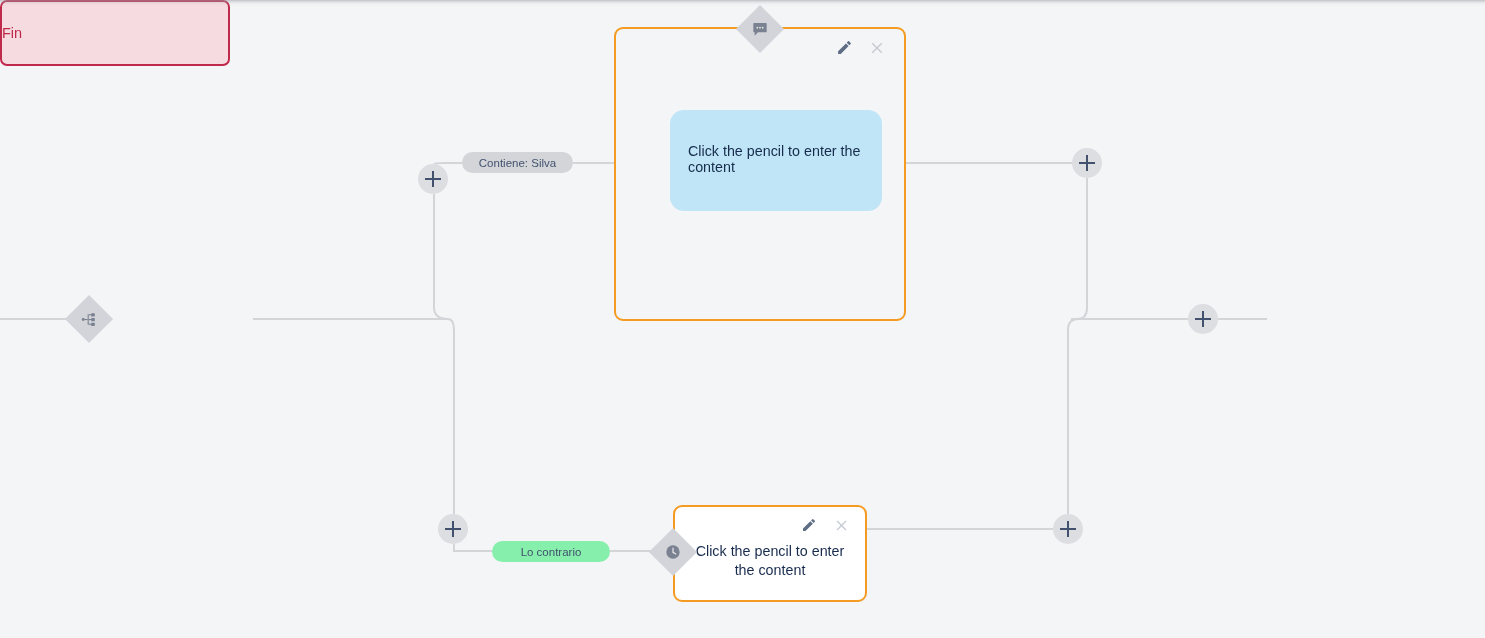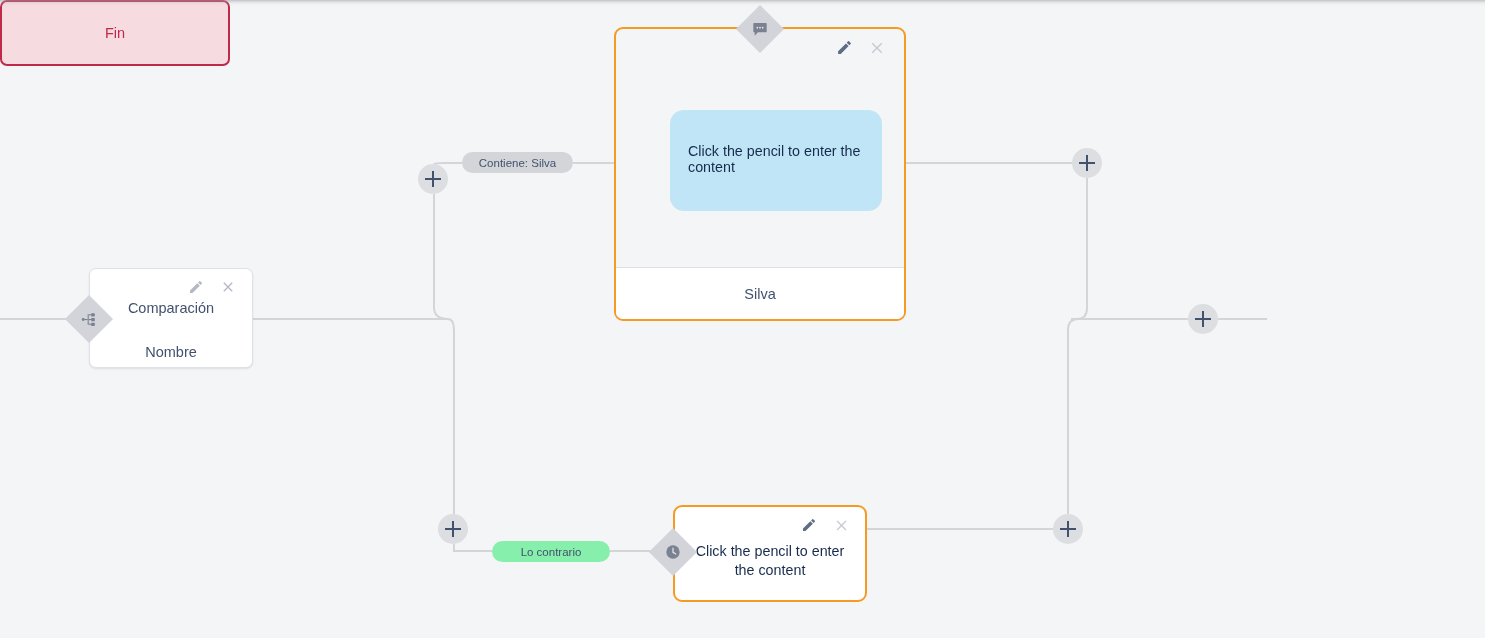--- a/index.html
+++ b/index.html
@@ -108,21 +108,21 @@
 
   
   .node-end {
     left: 1267px; top: 286px;
     width: 230px; height: 66px;
     background: #f6dbe0;
     border: 2px solid #bf2a4b;
     border-radius: 7px;
     display: flex;
     align-items: center;
-    justify-content: center;
+    justify-content: flex-start;
     color: #bf2a4b;
     font-size: 14.5px;
   }
 
   
   .node-actions {
     position: absolute;
     display: flex;
     align-items: center;
     gap: 14px;
@@ -212,38 +212,20 @@
       <path d="M1071,319 L1188,319"></path>
 
       <path d="M1218,319 L1267,319"></path>
 
       <path d="M867,529 L1053,529"></path>
 
       <path d="M1068,514 L1068,330 Q1068,319 1078,319"></path>
     </g>
   </svg>
 
-  <div class="node node-compare">
-    <div class="node-actions" style="right:14px; top:10px;">
-      <span class="ico-btn">
-        <svg width="16" height="16" viewBox="0 0 24 24">
-          <path d="M3 17.25V21h3.75L17.81 9.94l-3.75-3.75L3 17.25zM20.71 7.04a1 1 0 0 0 0-1.41l-2.34-2.34a1 1 0 0 0-1.41 0l-1.83 1.83 3.75 3.75 1.83-1.83z" fill="#b3b9c4"></path>
-        </svg>
-      </span>
-      <span class="ico-btn">
-        <svg width="16" height="16" viewBox="0 0 24 24">
-          <path d="M19 6.41 17.59 5 12 10.59 6.41 5 5 6.41 10.59 12 5 17.59 6.41 19 12 13.41 17.59 19 19 17.59 13.41 12z" fill="#b3b9c4"></path>
-        </svg>
-      </span>
-    </div>
-    <div class="body">
-      <div>Comparación</div>
-      <div class="line2">Nombre</div>
-    </div>
-  </div>
 
   <div class="diamond" style="left:72px; top:302px;">
     <span class="glyph">
       <svg width="17" height="17" viewBox="0 0 24 24">
         <circle cx="3.2" cy="12" r="2.1" fill="#7a8190"></circle>
         <rect x="5.2" y="11.3" width="4.2" height="1.5" fill="#7a8190"></rect>
         <rect x="9.4" y="4.6" width="1.5" height="14.8" fill="#7a8190"></rect>
         <rect x="10.9" y="4.6" width="3.4" height="1.5" fill="#7a8190"></rect>
         <rect x="10.9" y="11.3" width="3.4" height="1.5" fill="#7a8190"></rect>
         <rect x="10.9" y="17.9" width="3.4" height="1.5" fill="#7a8190"></rect>
@@ -261,21 +243,20 @@
           <path d="M3 17.25V21h3.75L17.81 9.94l-3.75-3.75L3 17.25zM20.71 7.04a1 1 0 0 0 0-1.41l-2.34-2.34a1 1 0 0 0-1.41 0l-1.83 1.83 3.75 3.75 1.83-1.83z" fill="#5e6c84"></path>
         </svg>
       </span>
       <span class="ico-btn">
         <svg width="18" height="18" viewBox="0 0 24 24">
           <path d="M19 6.41 17.59 5 12 10.59 6.41 5 5 6.41 10.59 12 5 17.59 6.41 19 12 13.41 17.59 19 19 17.59 13.41 12z" fill="#c7ccd4"></path>
         </svg>
       </span>
     </div>
     <div class="content-bubble">Click the pencil to enter the content</div>
-    <div class="footer">Silva</div>
   </div>
 
   <div class="diamond" style="left:743px; top:12px;">
     <span class="glyph">
       <svg width="16" height="16" viewBox="0 0 24 24">
         <path d="M3 3h18a1 1 0 0 1 1 1v12a1 1 0 0 1-1 1H9l-5 5v-5H3a1 1 0 0 1-1-1V4a1 1 0 0 1 1-1z" fill="#7a8190"></path>
         <circle cx="8" cy="10" r="1.3" fill="#e8e9ec"></circle>
         <circle cx="12" cy="10" r="1.3" fill="#e8e9ec"></circle>
         <circle cx="16" cy="10" r="1.3" fill="#e8e9ec"></circle>
       </svg>

